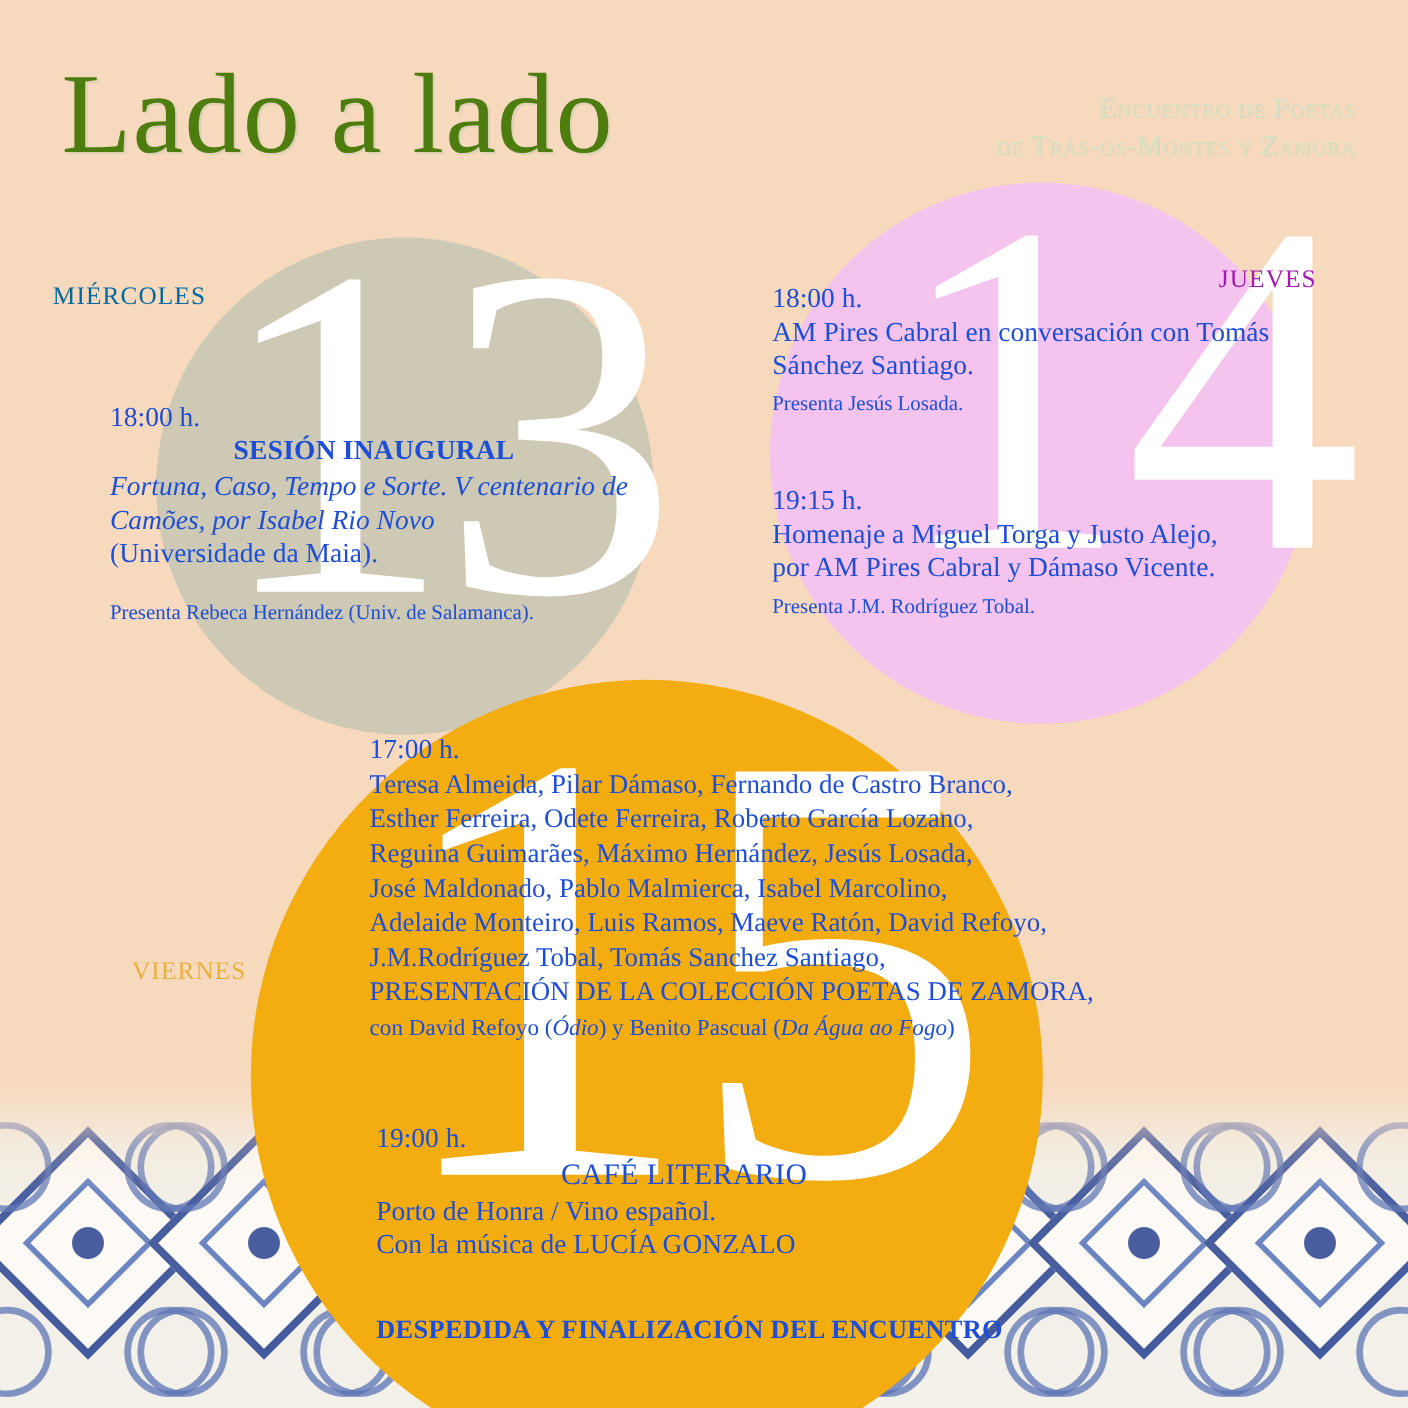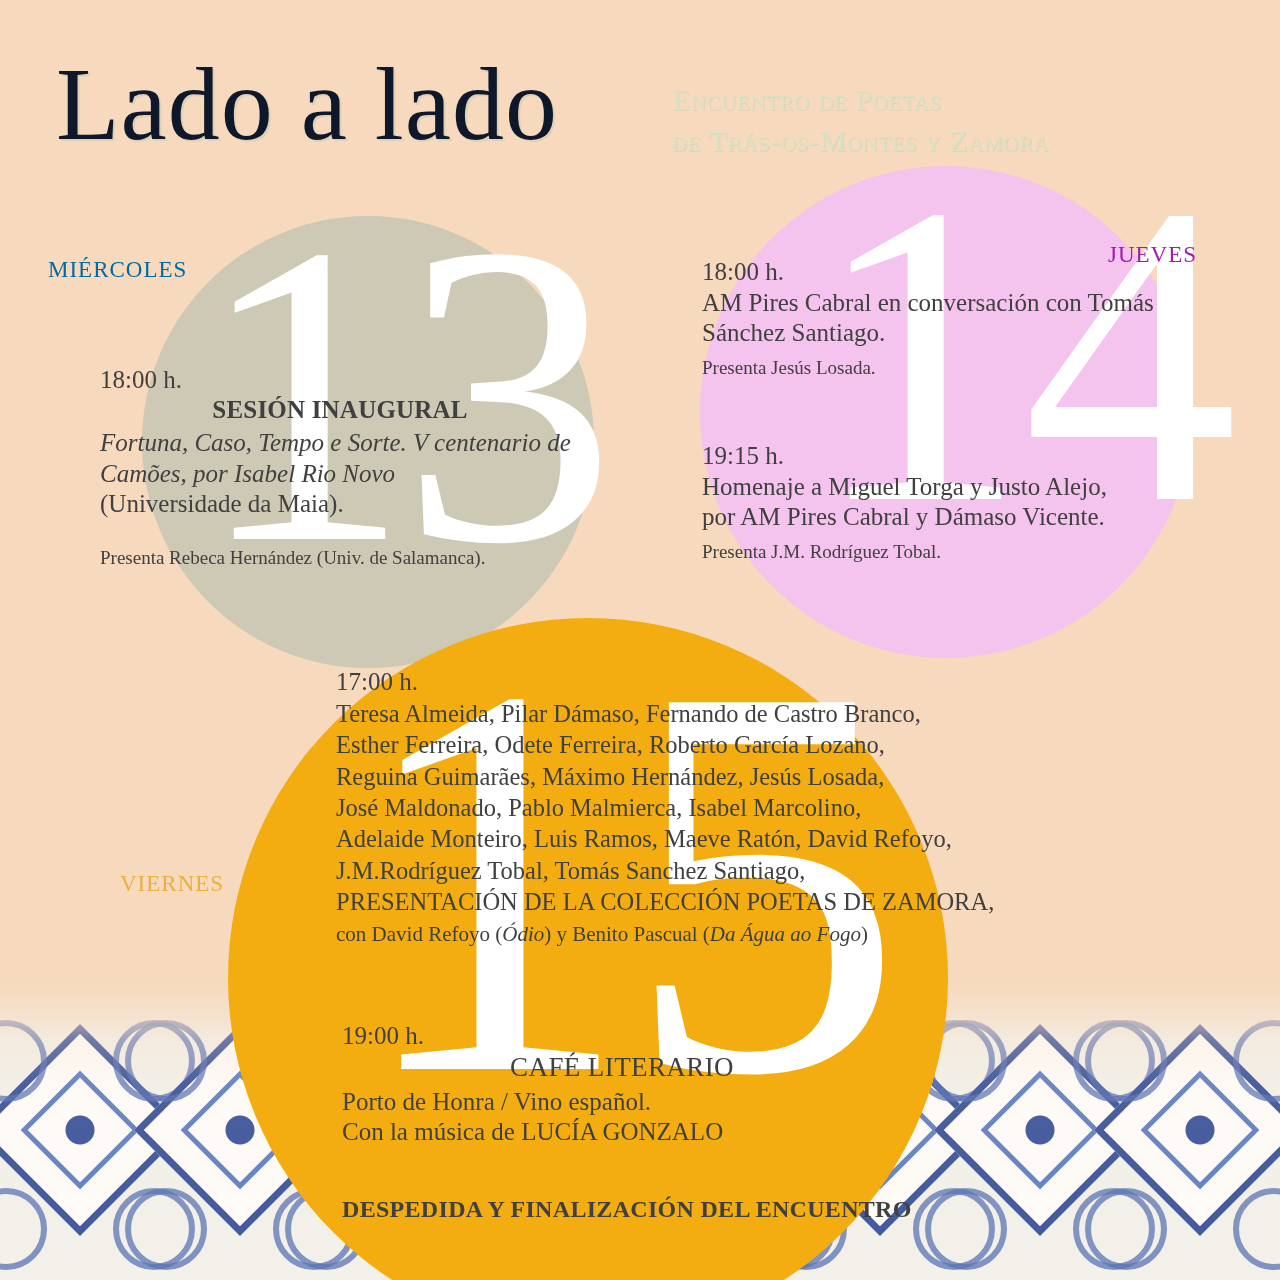--- a/index.html
+++ b/index.html
@@ -88,34 +88,34 @@
     background: linear-gradient(to bottom, rgba(247,217,189,0.55) 0%, rgba(247,217,189,0.15) 35%, rgba(247,217,189,0.10) 100%);
   }
 
   
   .title {
     position: absolute;
     left: 56px;
     top: 52px;
     font-size: 104px;
     line-height: 1;
-    color: #0f172a;
+    color: #4d7c0f;
     letter-spacing: 1px;
     text-shadow: 2px 2px 0 rgba(190,200,170,.45);
     white-space: nowrap;
   }
   .subtitle {
     position: absolute;
     right: 48px;
     top: 80px;
     width: 560px;
-    text-align: left;
+    text-align: right;
     color: #d9e2c4;
     font-variant: small-caps;
-    font-size: 30px;
+    font-size: 26px;
     line-height: 1.35;
     letter-spacing: .6px;
     text-shadow: 1px 1px 0 rgba(190,200,170,.4);
   }
 
   
   .circle {
     position: absolute;
     border-radius: 50%;
   }
@@ -159,21 +159,21 @@
     font-variant: small-caps;
     letter-spacing: 1px;
   }
   #day-13 { left: 48px; top: 248px; color: #0369a1; }
   #day-14 { left: 1108px; top: 196px; color: #a21caf; margin-top: 37px; }
   #day-15 { left: 120px; top: 862px; color: #e9b13c; }
 
   
   .block {
     position: absolute;
-    color: #404040;
+    color: #1d4ed8;
   }
   .time {
     font-size: 25px;
     margin-bottom: 2px;
   }
   .headline {
     font-size: 25px;
     font-weight: bold;
     letter-spacing: .2px;
     margin-bottom: 4px;

